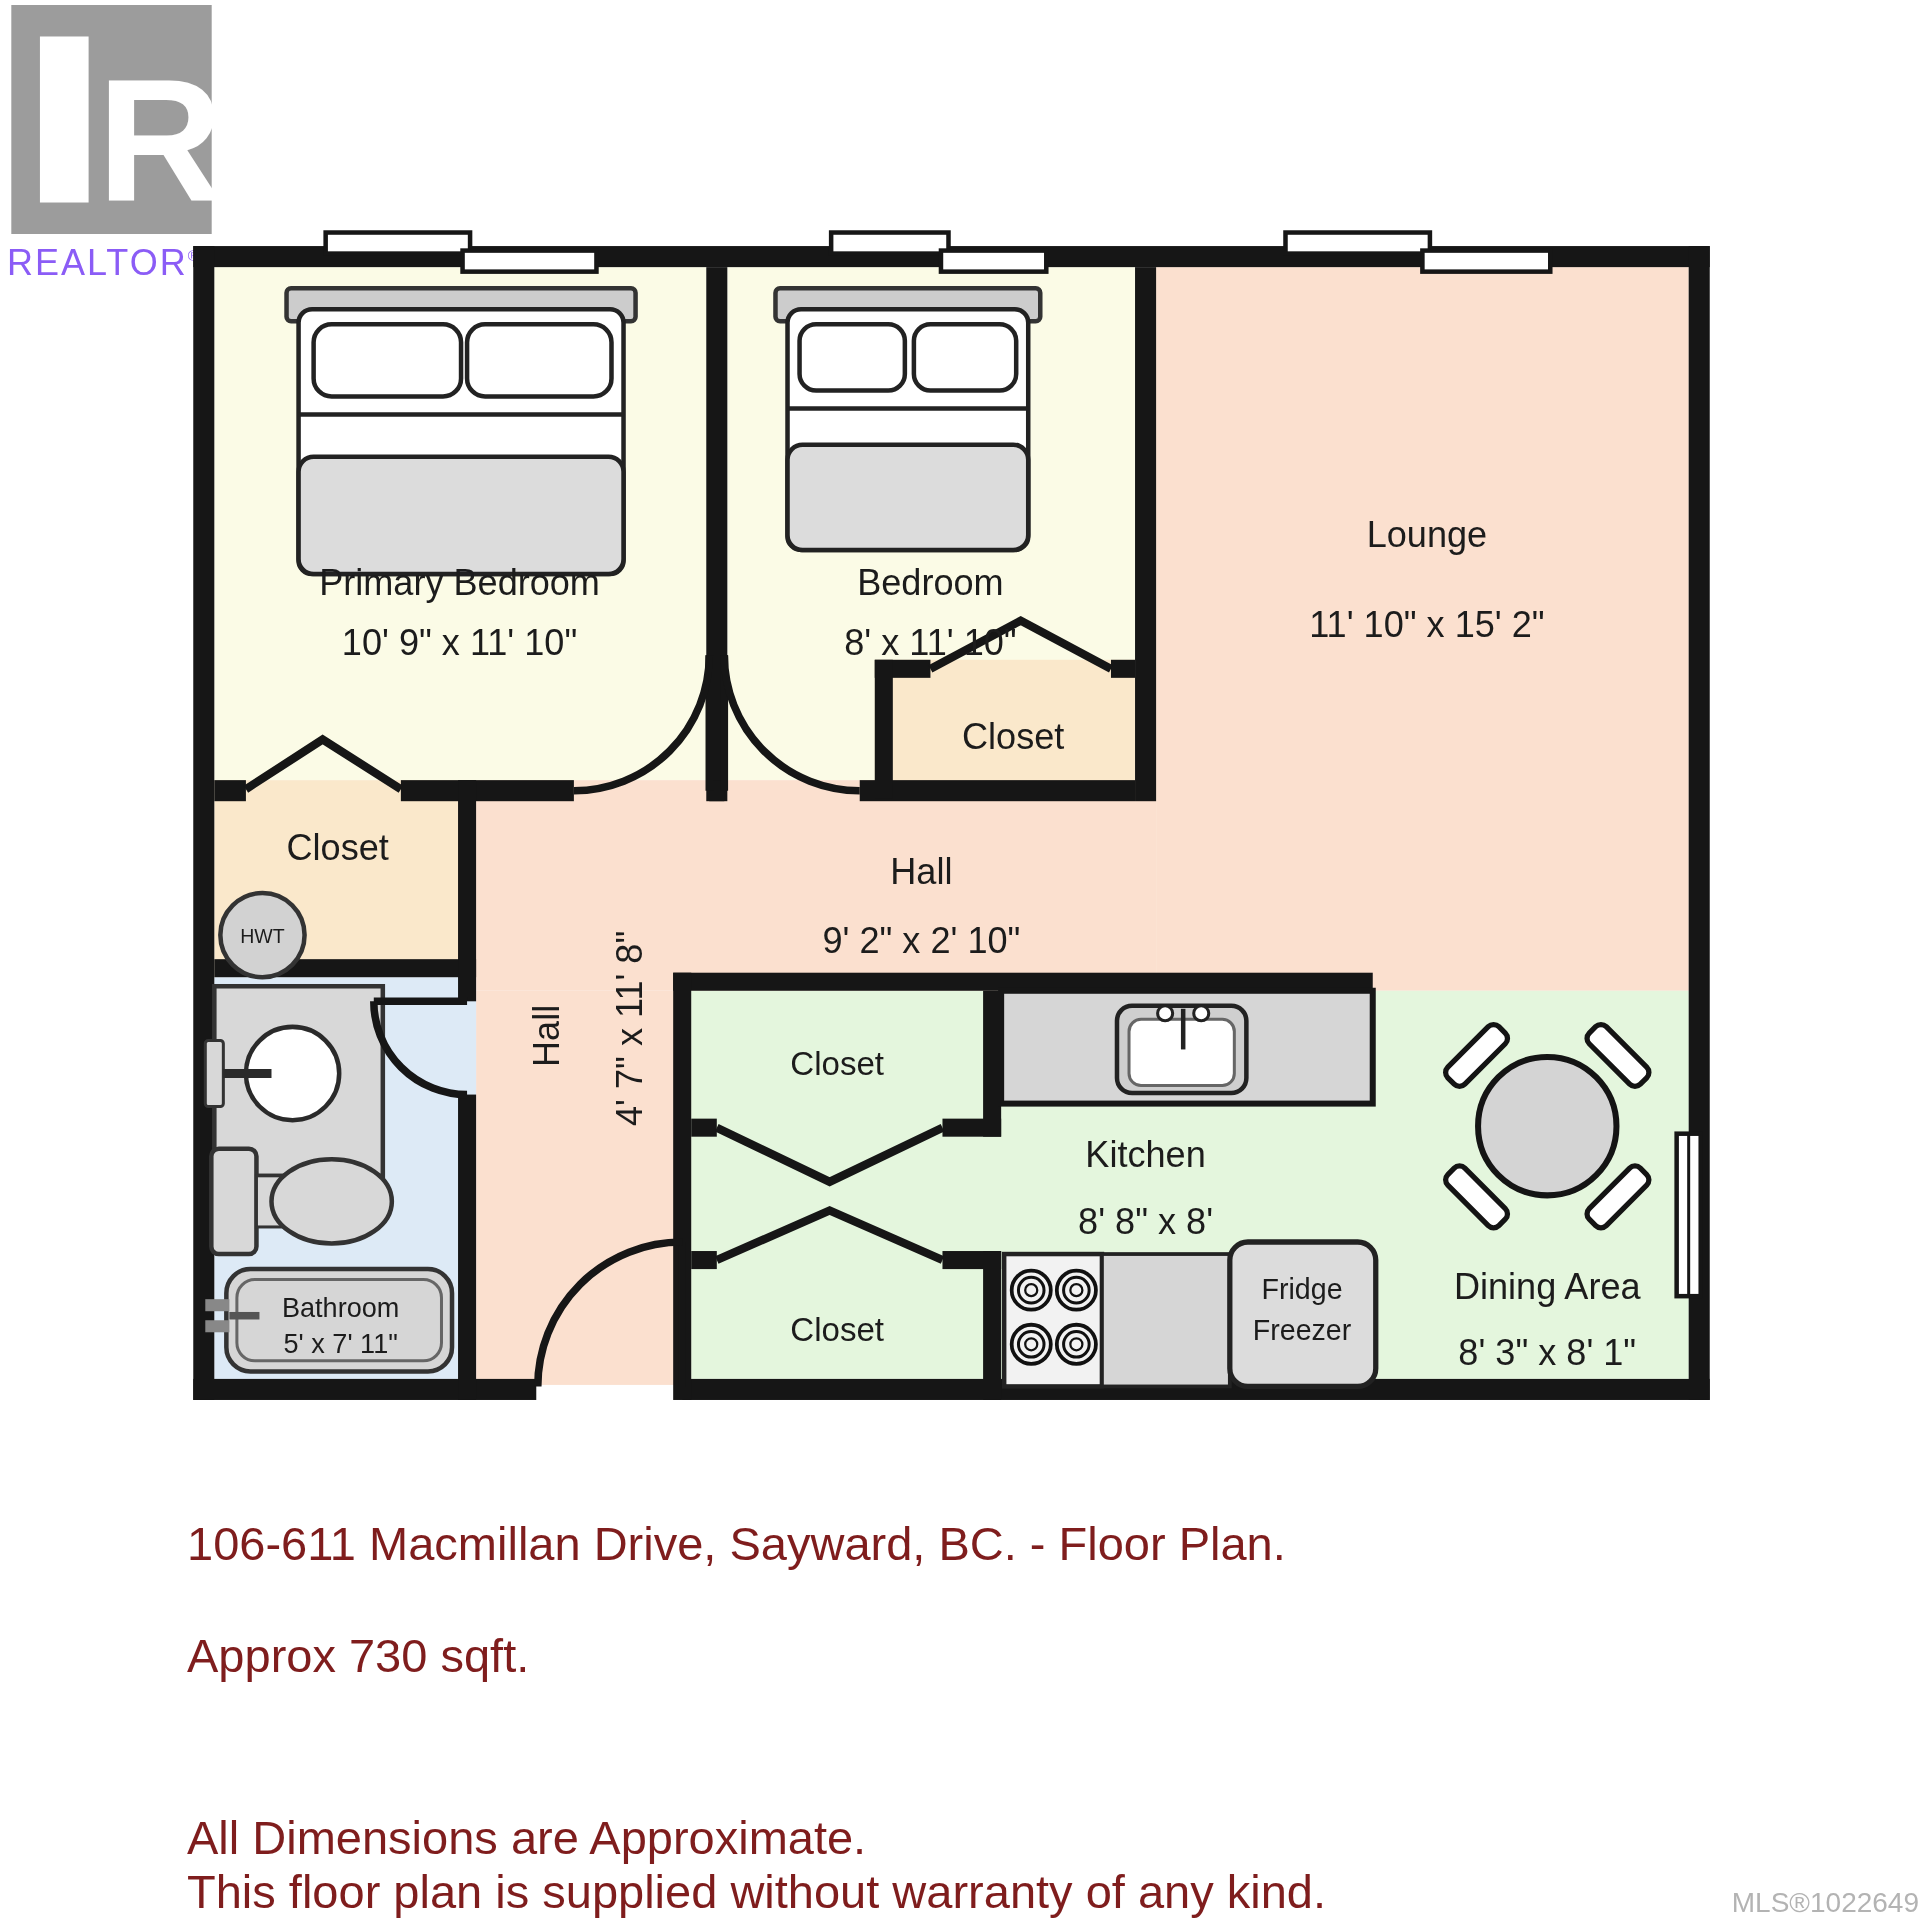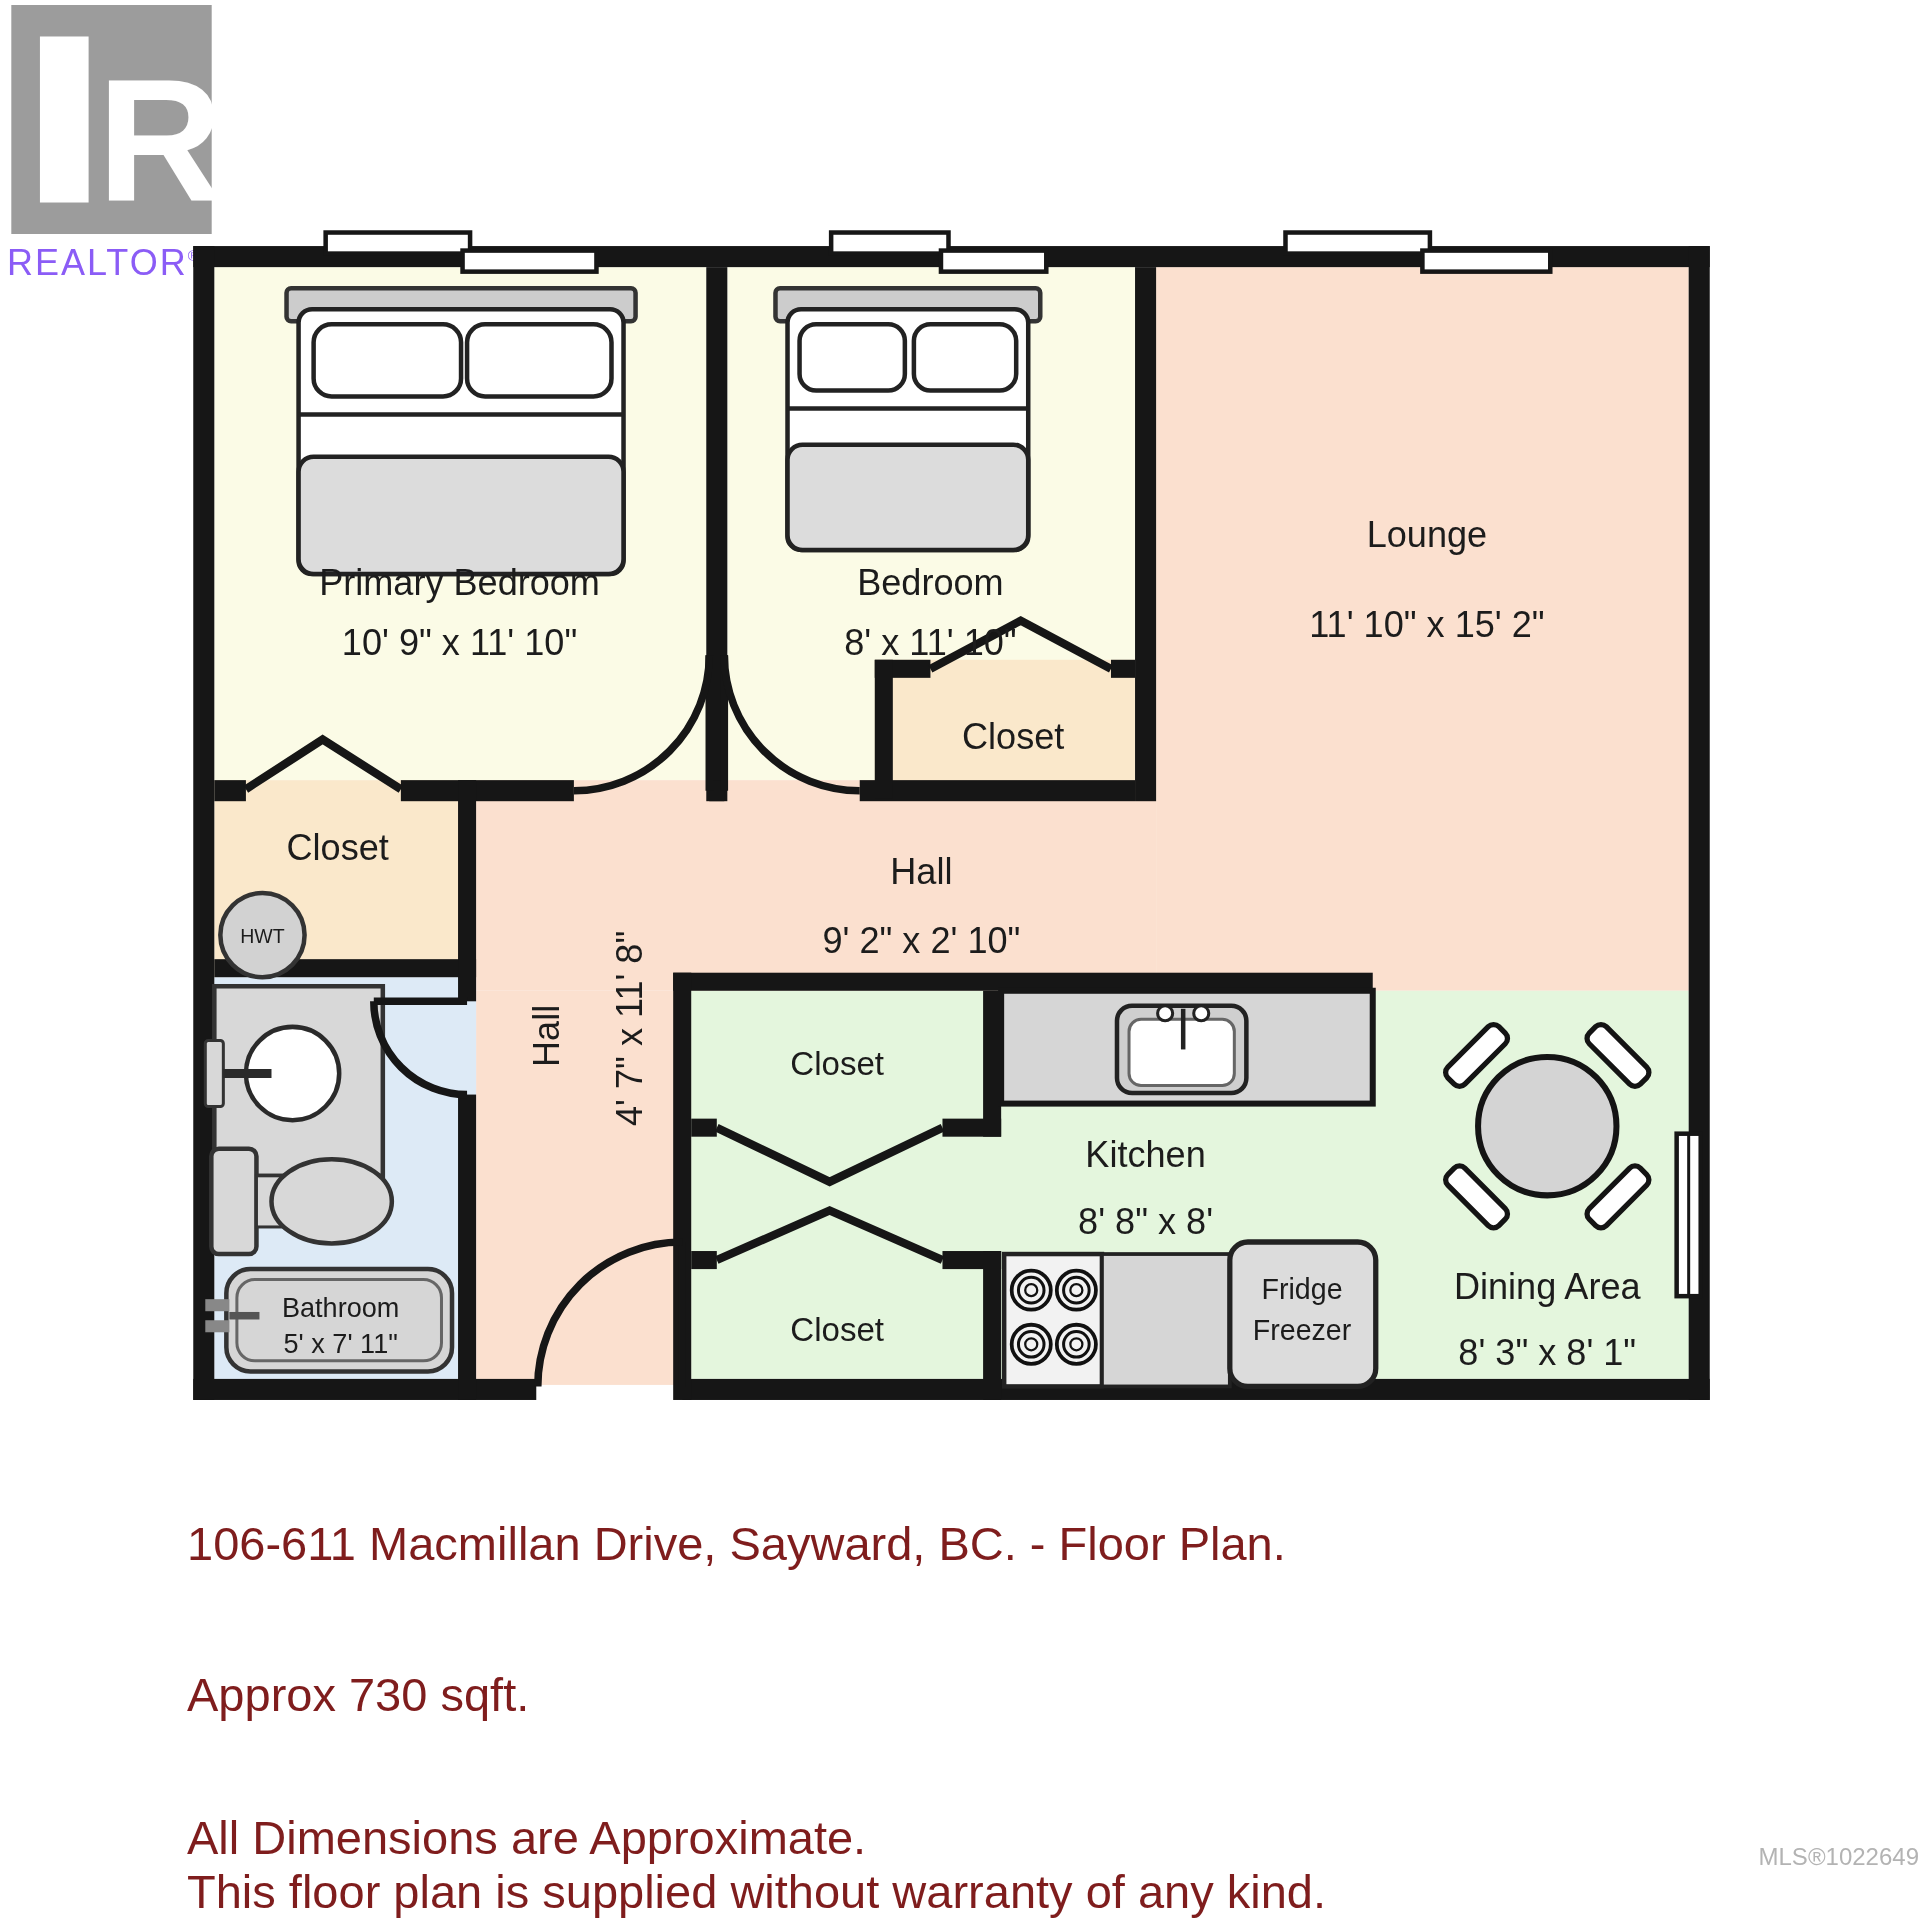--- a/index.html
+++ b/index.html
@@ -9,24 +9,24 @@
   }
   .logo{position:absolute;left:11px;top:5px;width:201px;height:229px;}
   .logo-text{
     position:absolute;left:7px;top:242px;font-size:36px;letter-spacing:2px;
     color:#8b5cf6;white-space:nowrap;z-index:1;
   }
   .logo-text .reg{font-size:15px;vertical-align:14px;letter-spacing:0;}
   .plan-svg{position:absolute;left:184px;top:225px;width:1535px;height:1184px;z-index:2;}
   .caption{position:absolute;left:187px;font-size:47px;white-space:nowrap;color:#7f1d1d;}
   .cap-address{top:1516px;}
-  .cap-sqft{top:1667px;}
+  .cap-sqft{top:1628px;}
   .cap-warn1{top:1864px;}
   .cap-warn2{top:1810px;}
-  .mls{position:absolute;right:7px;top:1843px;font-size:24px;color:#b3b3b3;white-space:nowrap;}
+  .mls{position:absolute;right:7px;top:1887px;font-size:28px;color:#b3b3b3;white-space:nowrap;}
   
   .f-bed{fill:#FBFBE6;}
   .f-salmon{fill:#FBE0CF;}
   .f-closet{fill:#FAE8CB;}
   .f-bath{fill:#DDEAF6;}
   .f-green{fill:#E4F6DD;}
   .wall{fill:#161616;}
   .door{stroke:#161616;stroke-width:5;fill:none;}
   .bifold{stroke:#161616;stroke-width:5.5;fill:none;stroke-linejoin:miter;}
   .lbl{font-family:"Liberation Sans",sans-serif;fill:#1c1c1c;text-anchor:middle;}

